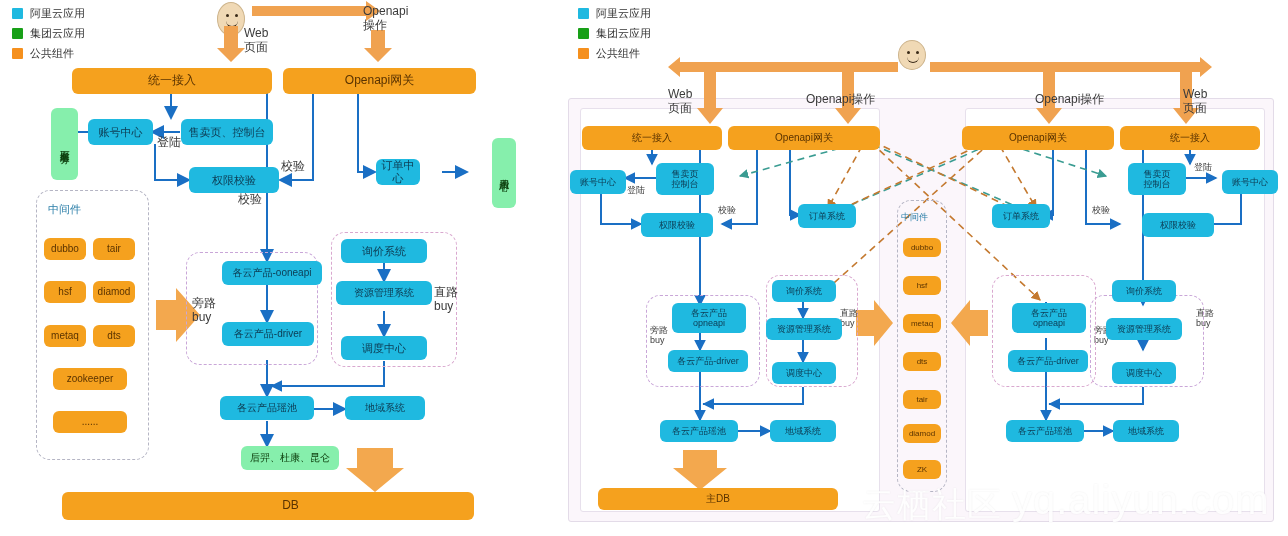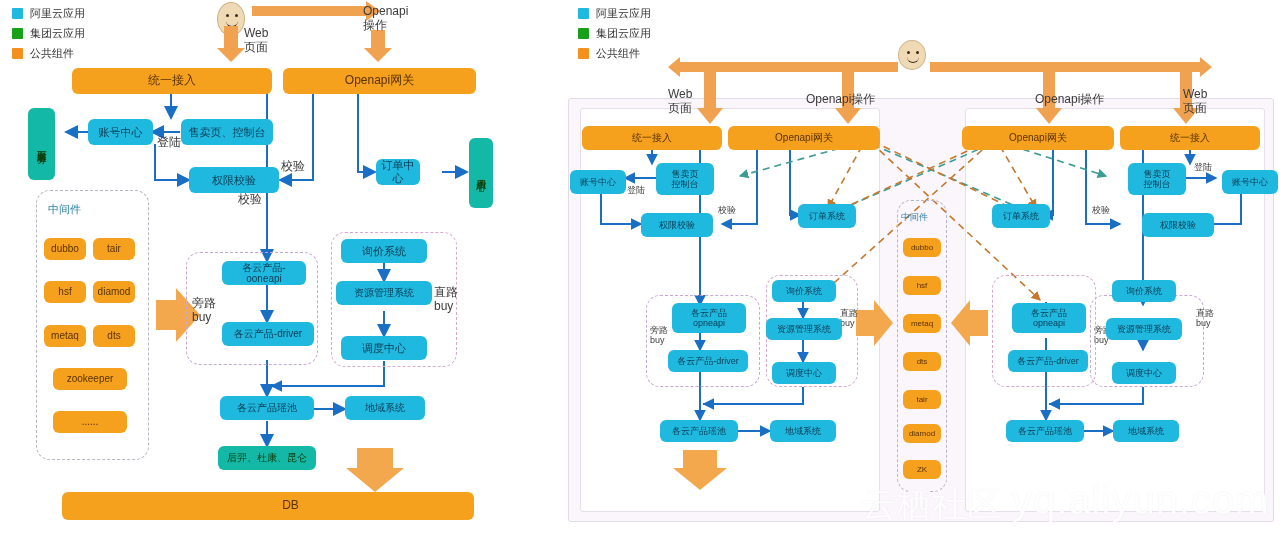--- a/index.html
+++ b/index.html
@@ -18,21 +18,21 @@
     display: flex; align-items: center; justify-content: center;
     text-align: center;
     border-radius: 6px;
     color: #123a52;
     font-size: 11px;
     line-height: 1.15;
     padding: 2px 3px;
     white-space: pre-line;
   }
   .cyan   { background: #1fb9e0; color: #0d3b52; }
-  .green  { background: #14b8a6; color: #0c3d0c; }
+  .green  { background: #86efac; color: #0c3d0c; margin-left: 23px; }
   .orange { background: #f5a11e; color: #5a3300; }
 
   
   .vert {
     writing-mode: vertical-rl;
     text-orientation: upright;
     letter-spacing: 1px;
   }
 
   
@@ -299,21 +299,21 @@
   <div class="node orange" style="left:44px; top:281px; width:42px; height:22px; font-size:10px;">hsf</div>
   <div class="node orange" style="left:93px; top:281px; width:42px; height:22px; font-size:10px;">diamod</div>
   <div class="node orange" style="left:44px; top:325px; width:42px; height:22px; font-size:10px;">metaq</div>
   <div class="node orange" style="left:93px; top:325px; width:42px; height:22px; font-size:10px;">dts</div>
   <div class="node orange" style="left:53px; top:368px; width:74px; height:22px; font-size:10px;">zookeeper</div>
   <div class="node orange" style="left:53px; top:411px; width:74px; height:22px; font-size:10px;">......</div>
 
   <div class="group purp" style="left:186px; top:252px; width:132px; height:113px;"></div>
   <div class="lbl" style="left:192px; top:297px;">旁路
 buy</div>
-  <div class="node cyan" style="left:222px; top:261px; width:84px; height:24px; font-size:10px;">各云产品-ooneapi</div>
+  <div class="node cyan" style="left:222px; top:261px; width:100px; height:24px; font-size:10px;">各云产品-ooneapi</div>
   <div class="node cyan" style="left:222px; top:322px; width:92px; height:24px; font-size:10px;">各云产品-driver</div>
 
   <div class="group pink" style="left:331px; top:232px; width:126px; height:135px;"></div>
   <div class="lbl" style="left:434px; top:286px;">直路
 buy</div>
   <div class="node cyan" style="left:341px; top:239px; width:86px; height:24px;">询价系统</div>
   <div class="node cyan" style="left:336px; top:281px; width:96px; height:24px; font-size:10px;">资源管理系统</div>
   <div class="node cyan" style="left:341px; top:336px; width:86px; height:24px;">调度中心</div>
 
   <div class="node cyan" style="left:220px; top:396px; width:94px; height:24px; font-size:10px;">各云产品瑶池</div>
@@ -372,20 +372,21 @@
 
   <div class="group pink" style="left:766px; top:275px; width:92px; height:112px;"></div>
   <div class="lbl tiny" style="left:840px; top:308px; font-size:9px;">直路
 buy</div>
   <div class="node cyan" style="left:772px; top:280px; width:64px; height:22px; font-size:9px;">询价系统</div>
   <div class="node cyan" style="left:766px; top:318px; width:76px; height:22px; font-size:9px;">资源管理系统</div>
   <div class="node cyan" style="left:772px; top:362px; width:64px; height:22px; font-size:9px;">调度中心</div>
 
   <div class="node cyan" style="left:660px; top:420px; width:78px; height:22px; font-size:9px;">各云产品瑶池</div>
   <div class="node cyan" style="left:770px; top:420px; width:66px; height:22px; font-size:9px;">地域系统</div>
+  <div class="node orange" style="left:598px; top:488px; width:240px; height:22px; font-size:10px;">主DB</div>
 
   <div class="group grey" style="left:897px; top:200px; width:50px; height:292px;"></div>
   <div class="lbl tiny" style="left:901px; top:212px; font-size:9px; color:#2a7ea8;">中间件</div>
   <div class="node orange" style="left:903px; top:238px; width:38px; height:19px; font-size:8px;">dubbo</div>
   <div class="node orange" style="left:903px; top:276px; width:38px; height:19px; font-size:8px;">hsf</div>
   <div class="node orange" style="left:903px; top:314px; width:38px; height:19px; font-size:8px;">metaq</div>
   <div class="node orange" style="left:903px; top:352px; width:38px; height:19px; font-size:8px;">dts</div>
   <div class="node orange" style="left:903px; top:390px; width:38px; height:19px; font-size:8px;">tair</div>
   <div class="node orange" style="left:903px; top:424px; width:38px; height:19px; font-size:8px;">diamod</div>
   <div class="node orange" style="left:903px; top:460px; width:38px; height:19px; font-size:8px;">ZK</div>

